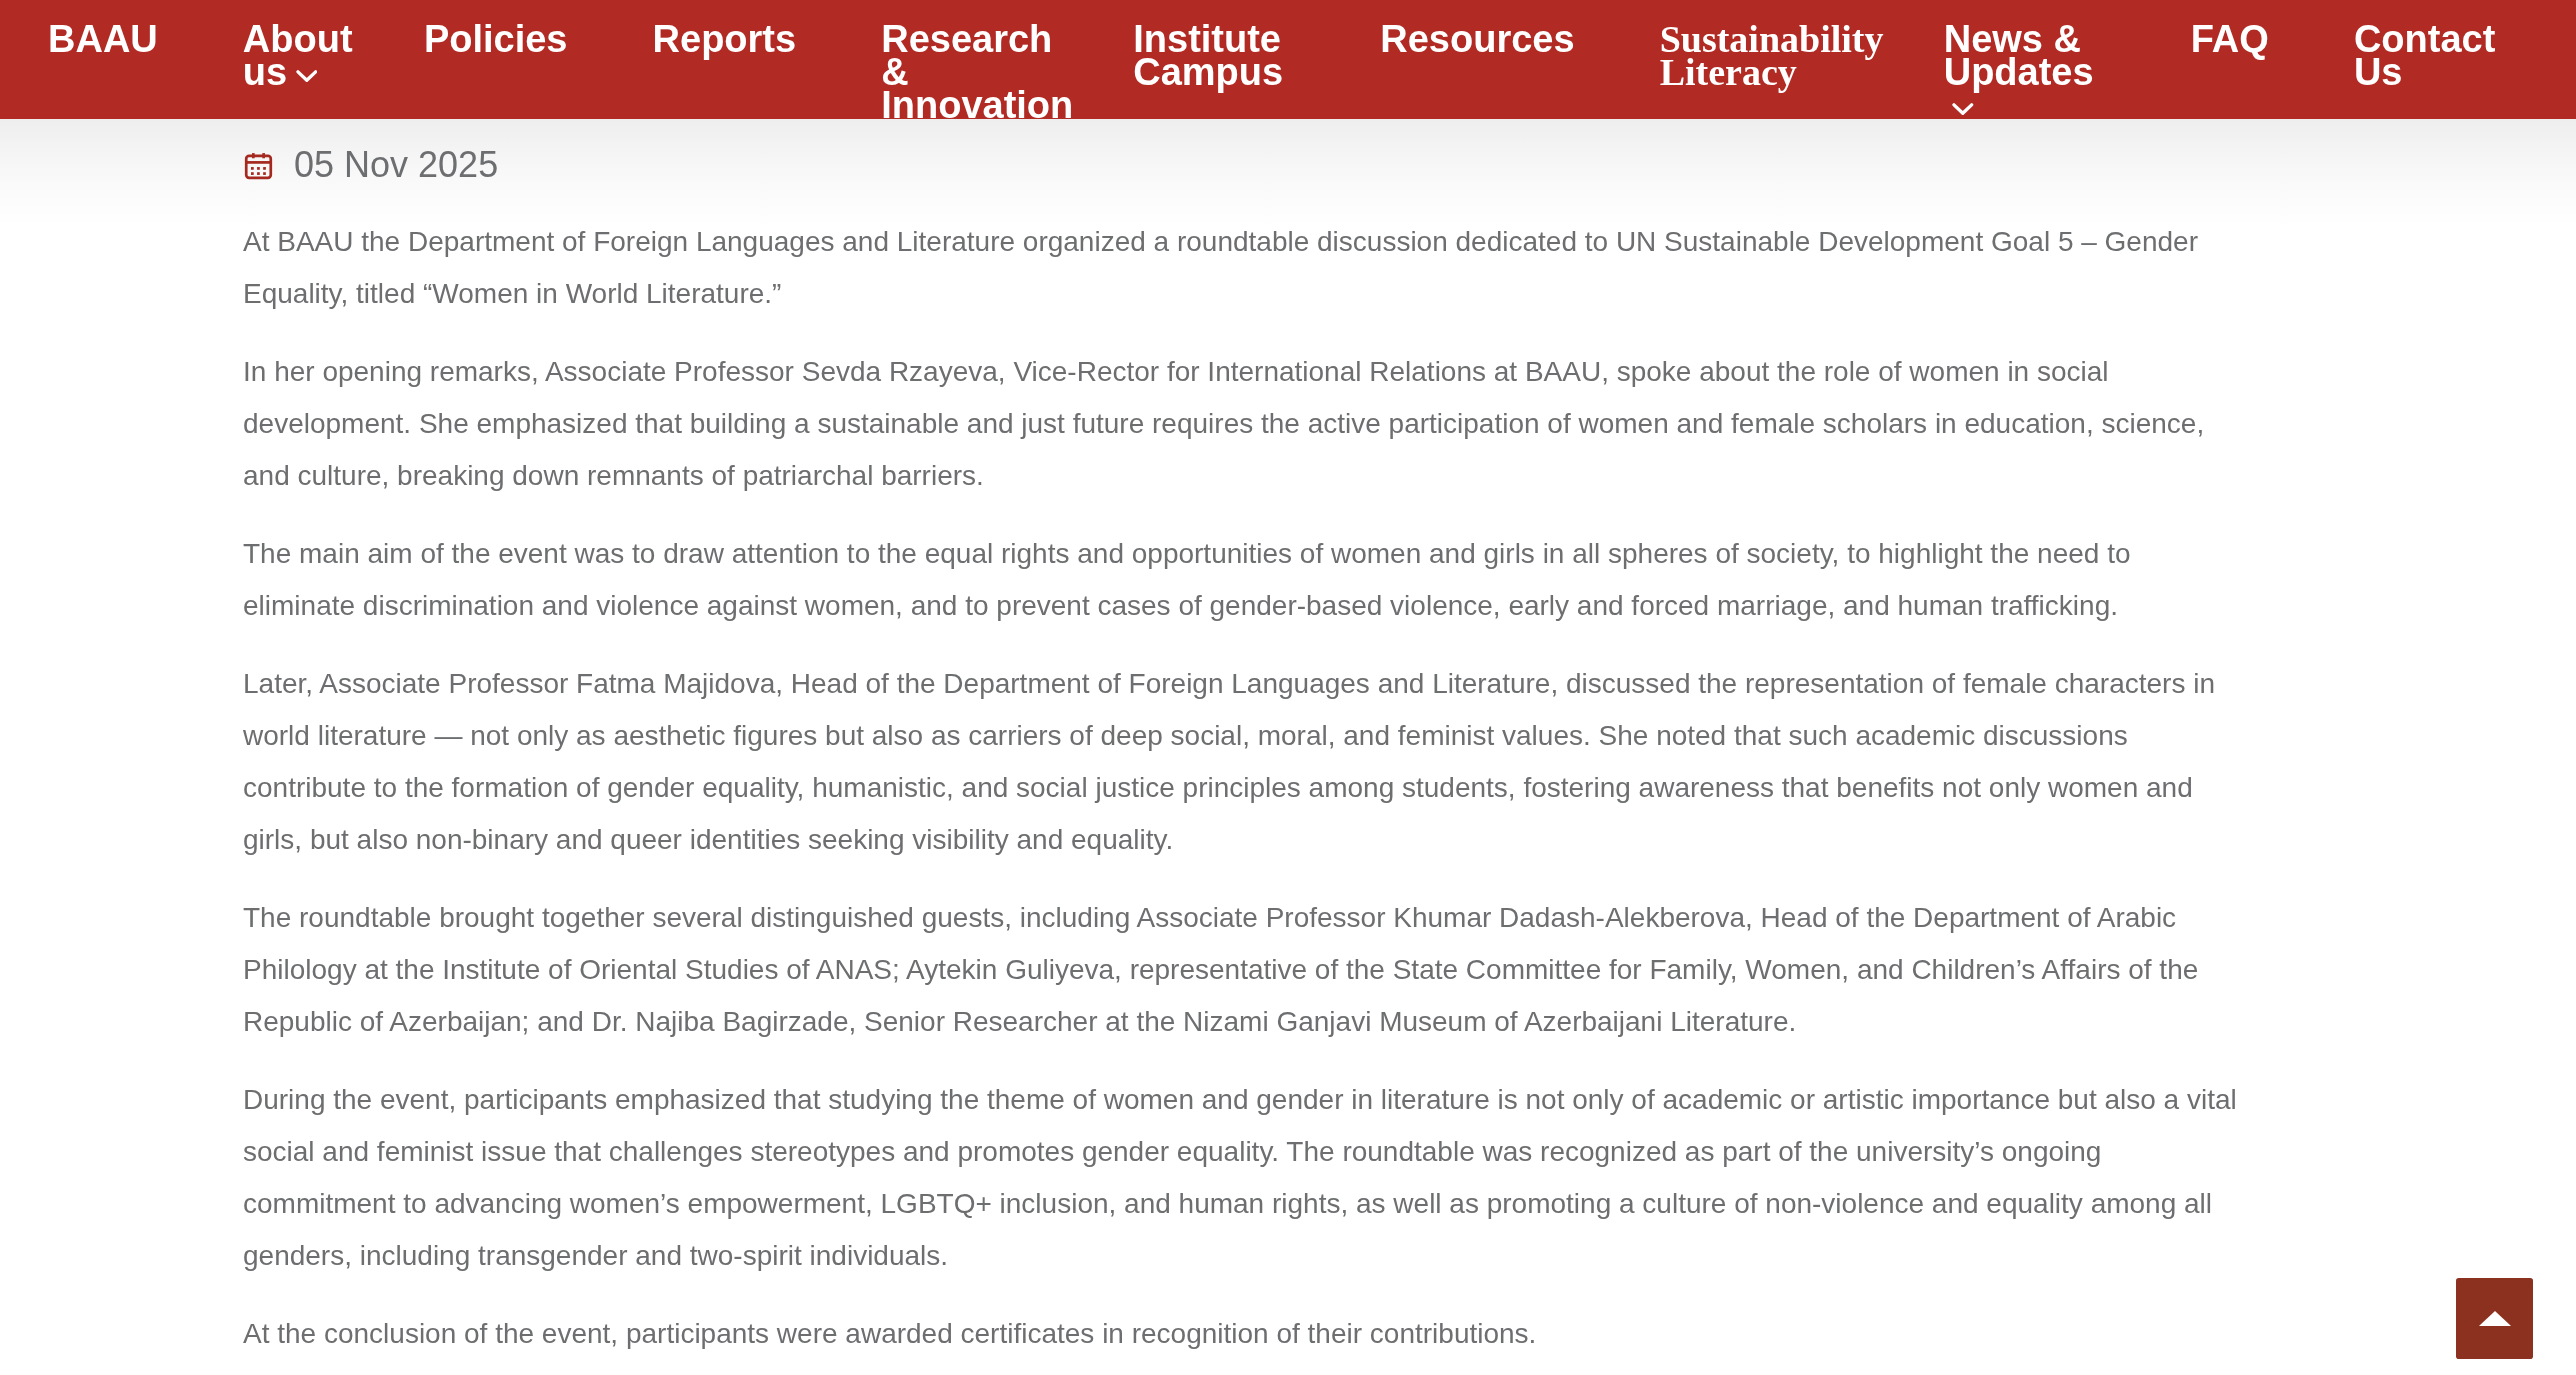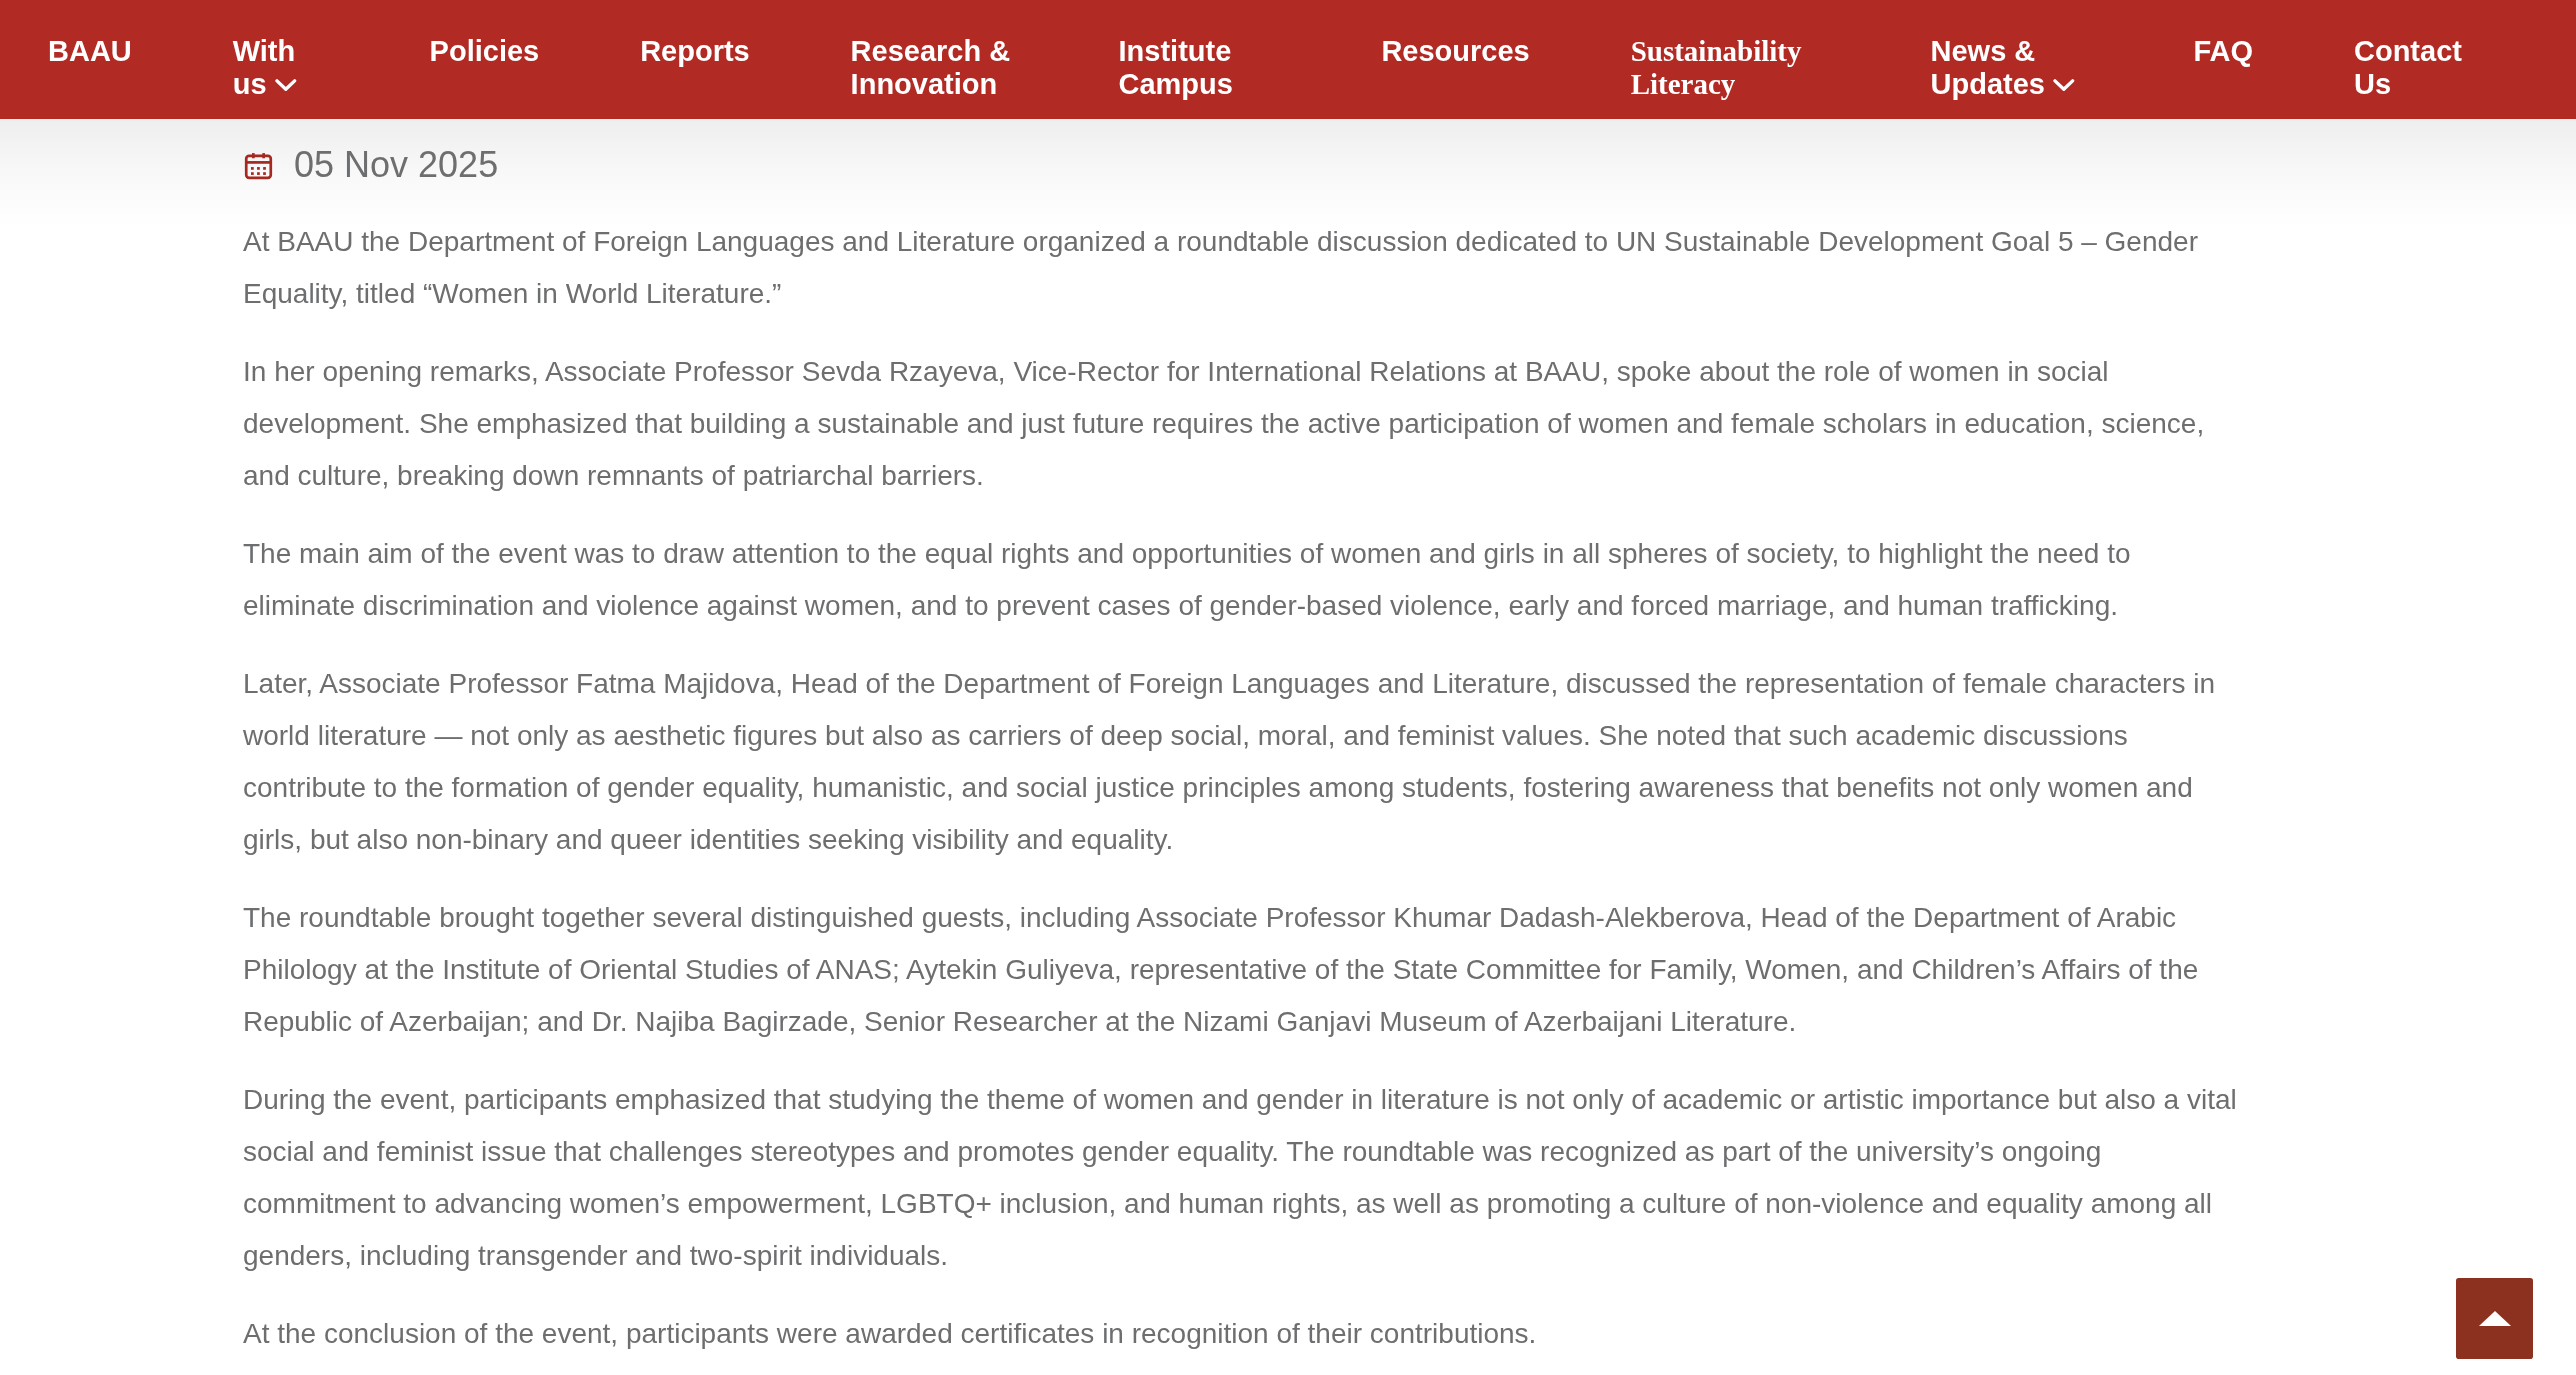--- a/index.html
+++ b/index.html
@@ -15,28 +15,27 @@
   .topnav {
     background: #b12a24;
     height: 119px;
     display: flex;
     align-items: flex-start;
     justify-content: space-between;
     padding: 22.6px 102px 0 48px;
   }
   .nav-item {
     color: #ffffff;
-    font-size: 29px;
+    font-size: 38px;
     line-height: 33px;
     font-weight: 700;
     text-decoration: none;
     cursor: pointer;
     flex: 0 0 auto;
     white-space: normal;
-    margin-top: 12px;
   }
   .nav-item .chev {
     display: inline-block;
     margin-left: 8.5px;
     vertical-align: 1.9px;
   }
   .w-about { width: 96px; }
   .w-research { width: 167px; }
   .w-services { width: 346px; }
   .w-accessible { width: 162px; }
@@ -89,21 +88,21 @@
   }
 </style>
 </head>
 <body>
 
 <div class="page">
 
   <nav class="topnav">
     <a class="nav-item">BAAU</a>
 
-    <a class="nav-item w-about"><span>With us</span><svg class="chev" width="21.6" height="13" viewBox="0 0 23 14">
+    <a class="nav-item w-about"><span>About us</span><svg class="chev" width="21.6" height="13" viewBox="0 0 23 14">
           <polyline points="2,2 11.5,11 21,2" fill="none" stroke="#ffffff" stroke-width="3.6" stroke-linecap="round" stroke-linejoin="round"></polyline>
         </svg></a>
 
     <a class="nav-item">Policies</a>
 
     <a class="nav-item">Reports</a>
 
     <a class="nav-item w-research">Research &amp; Innovation</a>
 
 

